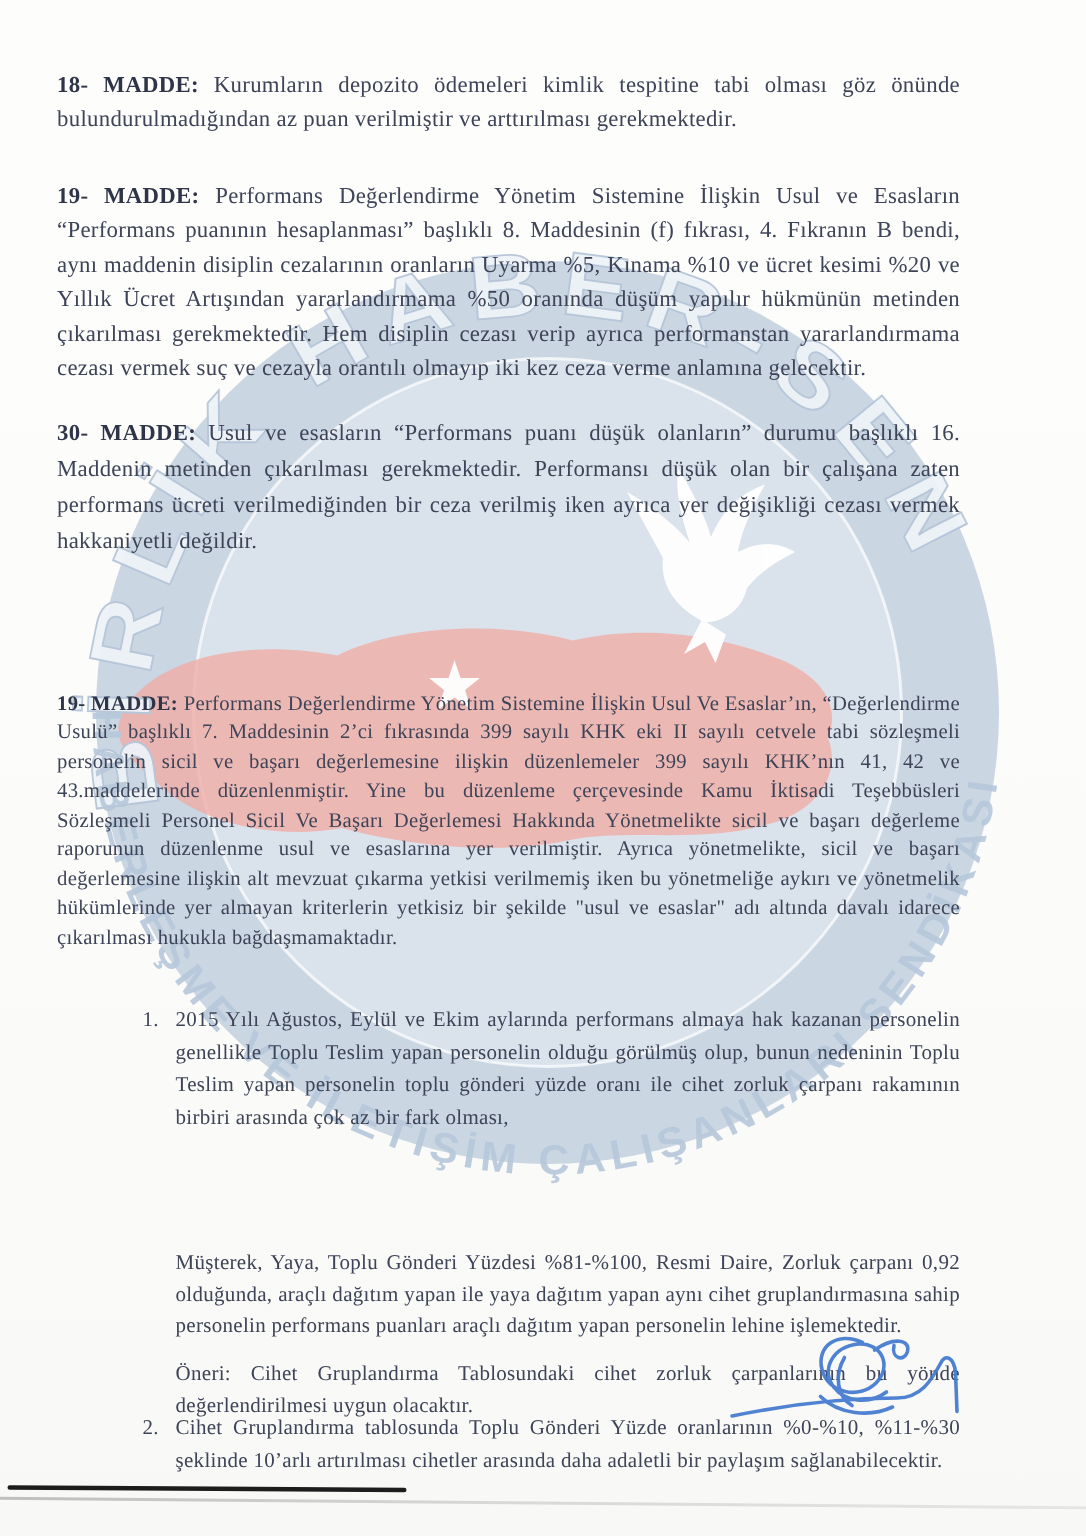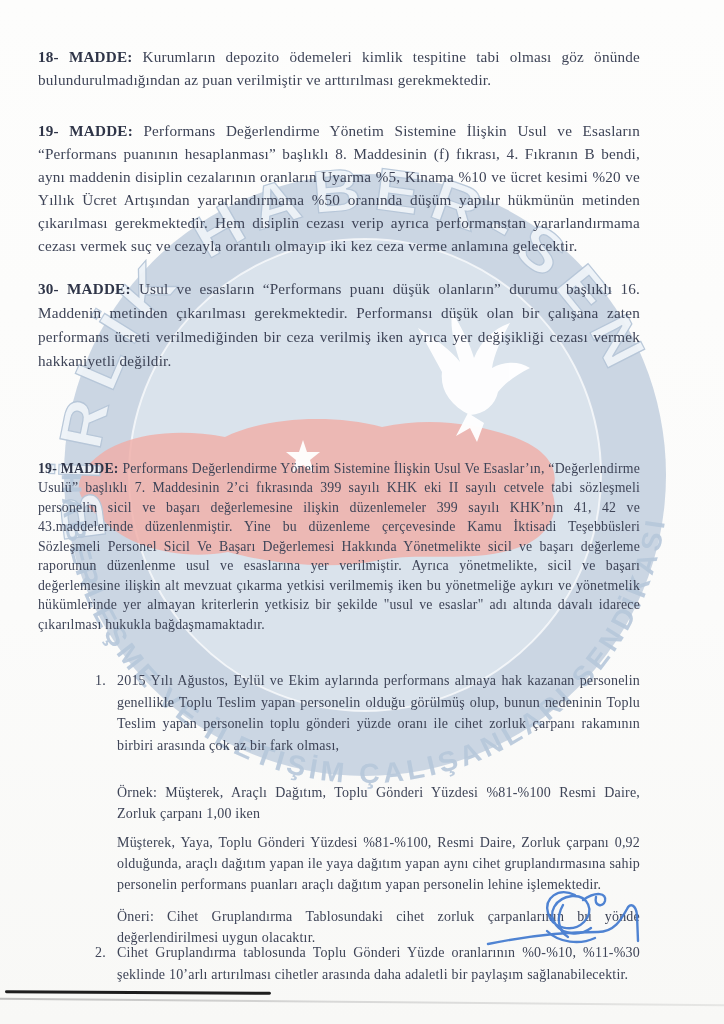--- a/index.html
+++ b/index.html
@@ -119,23 +119,20 @@
       <span class="lbl">19- MADDE:</span>
       <span>Performans Değerlendirme Yönetim Sistemine İlişkin Usul Ve Esaslar’ın, “Değerlendirme Usulü” başlıklı 7. Maddesinin 2’ci fıkrasında 399 sayılı KHK eki II sayılı cetvele tabi sözleşmeli personelin sicil ve başarı değerlemesine ilişkin düzenlemeler 399 sayılı KHK’nın 41, 42 ve 43.maddelerinde düzenlenmiştir. Yine bu düzenleme çerçevesinde Kamu İktisadi Teşebbüsleri Sözleşmeli Personel Sicil Ve Başarı Değerlemesi Hakkında Yönetmelikte sicil ve başarı değerleme raporunun düzenlenme usul ve esaslarına yer verilmiştir. Ayrıca yönetmelikte, sicil ve başarı değerlemesine ilişkin alt mevzuat çıkarma yetkisi verilmemiş iken bu yönetmeliğe aykırı ve yönetmelik hükümlerinde yer almayan kriterlerin yetkisiz bir şekilde "usul ve esaslar" adı altında davalı idarece çıkarılması hukukla bağdaşmamaktadır.</span>
     </p>
 
 
     <div class="para numbered" style="top:670px">
       <span class="num">1.</span>
       <span class="ibody">2015 Yılı Ağustos, Eylül ve Ekim aylarında performans almaya hak kazanan personelin genellikle Toplu Teslim yapan personelin olduğu görülmüş olup, bunun nedeninin Toplu Teslim yapan personelin toplu gönderi yüzde oranı ile cihet zorluk çarpanı rakamının birbiri arasında çok az bir fark olması,</span>
     </div>
 
-    <p class="para sub" style="top:768px">
-      <span>Örnek: Müşterek, Araçlı Dağıtım, Toplu Gönderi Yüzdesi %81-%100 Resmi Daire, Zorluk çarpanı 1,00 iken</span>
-    </p>
 
     <p class="para sub" style="top:818px">
       <span>Müşterek, Yaya, Toplu Gönderi Yüzdesi %81-%100, Resmi Daire, Zorluk çarpanı 0,92 olduğunda, araçlı dağıtım yapan ile yaya dağıtım yapan aynı cihet gruplandırmasına sahip personelin performans puanları araçlı dağıtım yapan personelin lehine işlemektedir.</span>
     </p>
 
     <p class="para sub" style="top:892px">
       <span>Öneri: Cihet Gruplandırma Tablosundaki cihet zorluk çarpanlarının bu yönde değerlendirilmesi uygun olacaktır.</span>
     </p>
 
     <div class="para numbered" style="top:942px">

